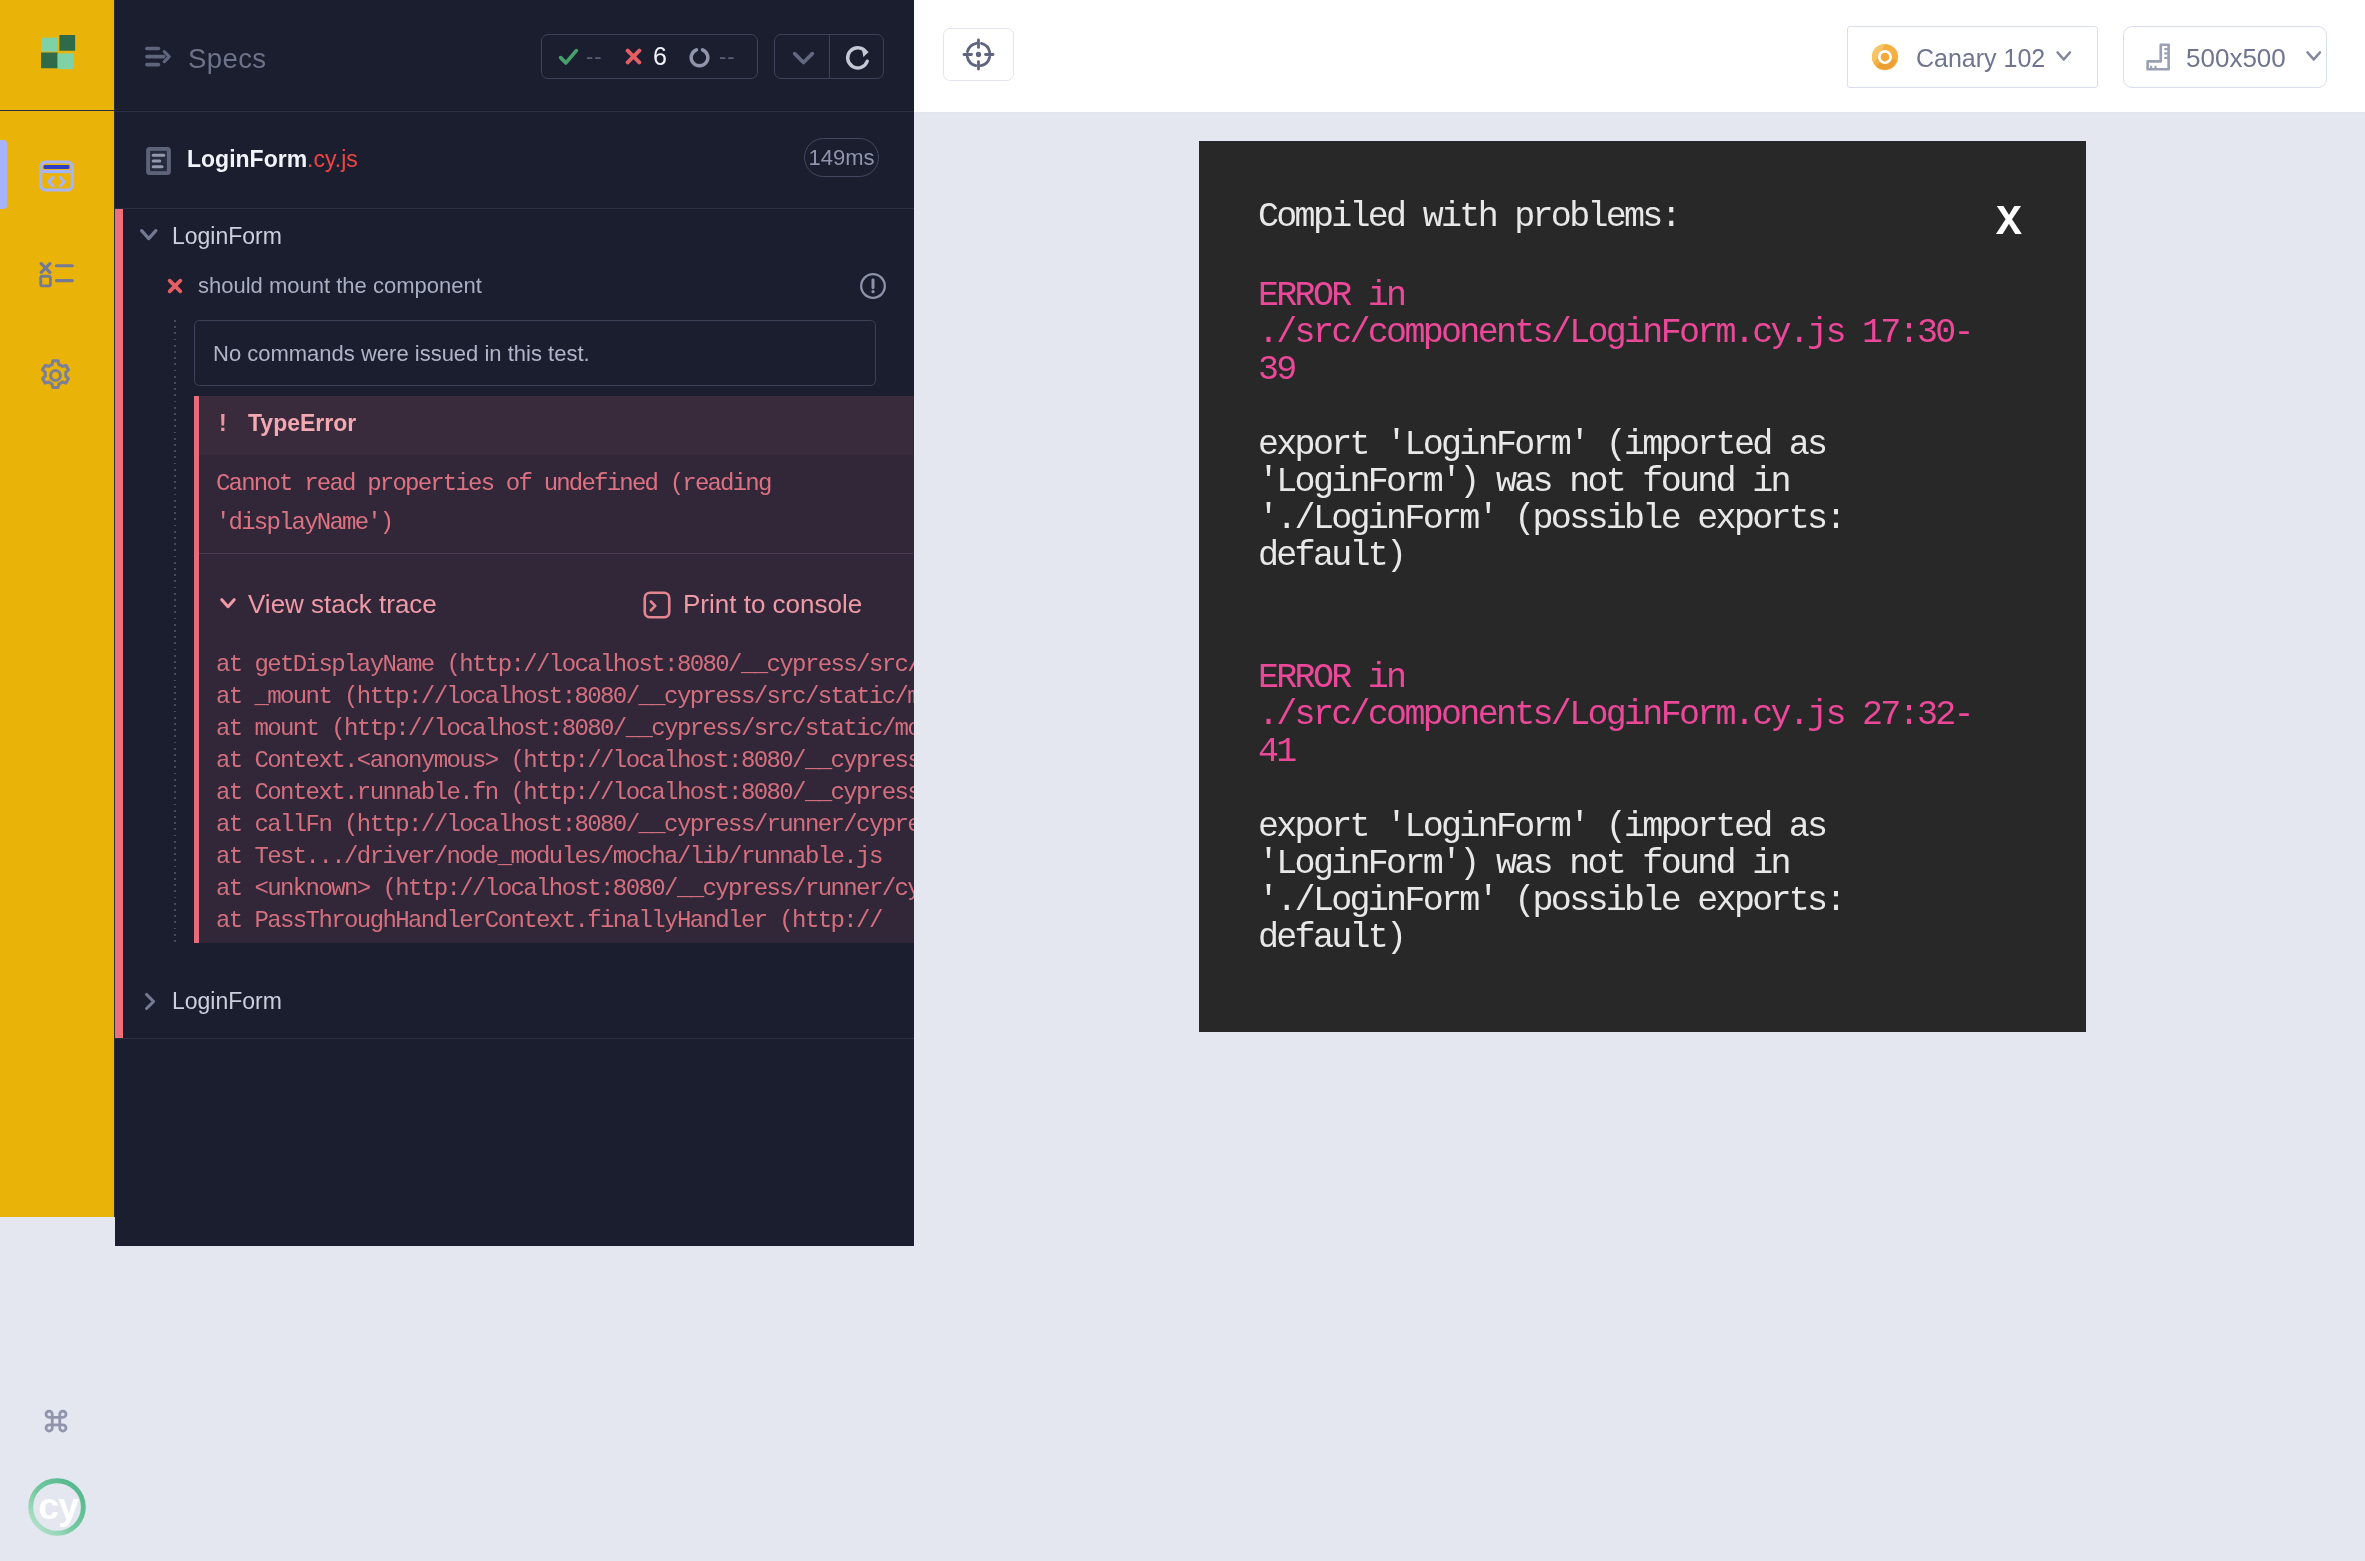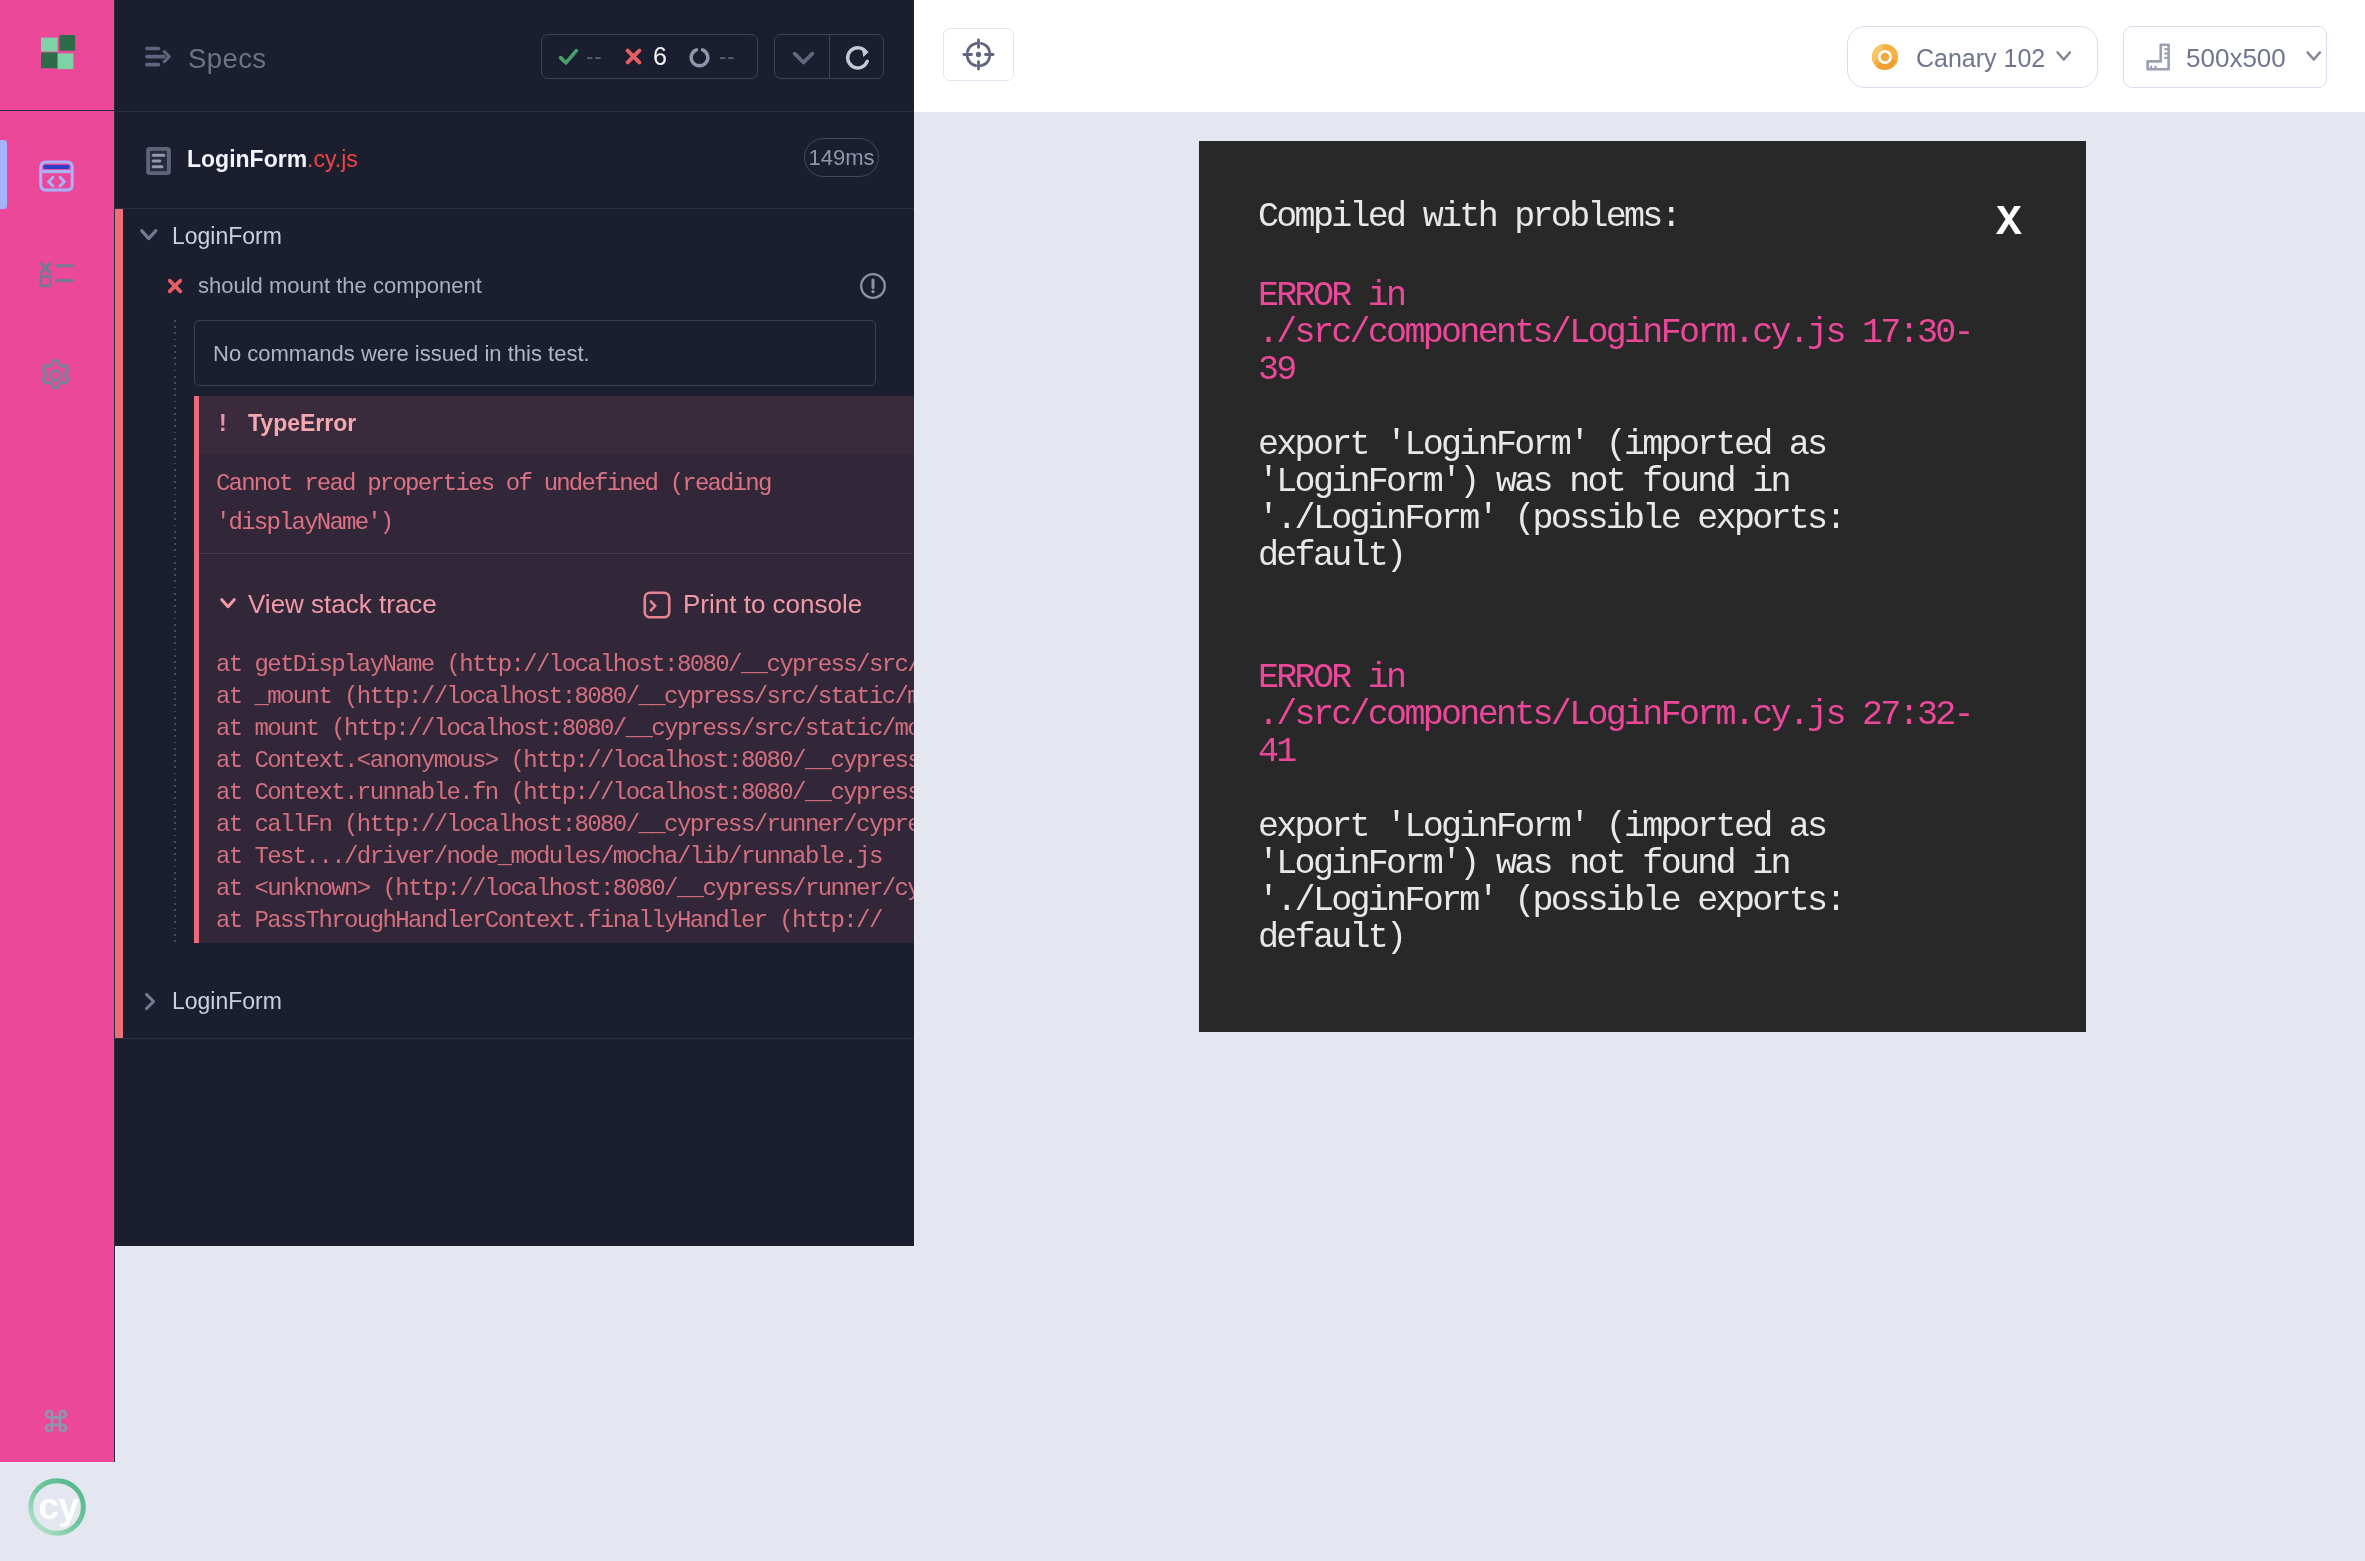--- a/index.html
+++ b/index.html
@@ -1,19 +1,19 @@
 <!DOCTYPE html>
 <html style="font-size:14px"><head>
 <meta charset="utf-8">
 <style>
   * { margin:0; padding:0; box-sizing:border-box; }
   html,body { width:2366px; height:1562px; overflow:hidden; background:#e4e6f0; font-family:"Liberation Sans",sans-serif; }
   .abs { position:absolute; }
   
-  #sidebar { position:absolute; left:0; top:0; width:115px; height:1462px; background:#ec4899; border-right:0.9px solid #2a2e41; }
+  #sidebar { position:absolute; left:0; top:0; width:115px; height:1217px; background:#eab308; border-right:0.9px solid #2a2e41; }
   #sidebar .hdiv { position:absolute; left:0; top:110px; width:115px; height:0.9px; background:#2a2e41; }
   #navpill { position:absolute; left:0px; top:140px; width:7px; height:69px; background:#a5b3fb; border-radius:0 3.5px 3.5px 0; }
   
   #panel { position:absolute; left:115px; top:0; width:799px; height:1246px; background:#1b1e2e; }
   #panel .hdr-div { position:absolute; left:0; top:111px; width:799px; height:0.9px; background:#2a2e41; }
   .specs-title { position:absolute; left:73px; top:43px; font-size:27.5px; color:#6d7289; letter-spacing:0.4px; }
   .statbox { position:absolute; left:426px; top:34px; width:217px; height:45px; border:0.9px solid #3b4157; border-radius:7px; }
   .btnbox  { position:absolute; left:659px; top:34px; width:110px; height:45px; border:0.9px solid #3b4157; border-radius:7px; }
   .btnbox .mid { position:absolute; left:54px; top:0; width:0.9px; height:43px; background:#3b4157; }
   .stat-t { position:absolute; top:0; height:43px; line-height:43px; }
@@ -40,21 +40,21 @@
   .errblk .bang { position:absolute; left:25px; top:14px; font-size:23px; font-weight:bold; color:#f0939f; }
   .errblk .ename { position:absolute; left:54px; top:14px; font-size:23px; font-weight:bold; color:#f4a9b2; }
   .errmsg { position:absolute; left:22px; top:68px; width:586px; font-family:"Liberation Mono",monospace; font-size:24px; letter-spacing:-1.8px; line-height:39px; color:#dd7282; }
   .errdiv { position:absolute; left:5.3px; top:157px; width:714px; height:0.9px; background:#4a3950; }
   .vst { position:absolute; left:54px; top:193px; font-size:26px; color:#ef9aa5; }
   .ptc { position:absolute; left:489px; top:193px; font-size:26px; color:#ef9aa5; }
   .stack { position:absolute; left:22px; top:253px; font-family:"Liberation Mono",monospace; font-size:24px; letter-spacing:-1.6px; line-height:32px; color:#d4707e; white-space:pre; }
   
   #rheader { position:absolute; left:914px; top:0; width:1452px; height:113px; background:#ffffff; border-bottom:0.9px solid #e2e4ee; }
   .xbtn { position:absolute; left:29px; top:28px; width:71px; height:53px; border:0.9px solid #e3e5f0; border-radius:7px; }
-  .canarybtn { position:absolute; left:933px; top:26px; width:251px; height:62px; border:0.9px solid #dadded; border-radius:18px; }
+  .canarybtn { position:absolute; left:933px; top:26px; width:251px; height:62px; border:0.9px solid #dadded; border-radius:3px; }
   .sizebtn { position:absolute; left:1209px; top:26px; width:204px; height:62px; border:0.9px solid #dadded; border-radius:9px; }
   .canarybtn .lbl { position:absolute; left:68px; top:17px; font-size:25px; color:#6f7590; }
   .sizebtn .lbl { position:absolute; left:62px; top:16px; font-size:26px; color:#6f7590; }
   
   #term { position:absolute; left:1199px; top:141px; width:887px; height:891px; background:#282829; }
   #term .inner { position:absolute; left:59px; top:58px; width:750px; font-family:"Liberation Mono",monospace; font-size:35px; letter-spacing:-2.7px; line-height:37px; color:#e8e8e8; overflow-wrap:break-word; }
   #term .red { color:#ec4899; }
   #term p { margin:0; }
   #term .m1 { margin-top:42px; }
   #term .m2 { margin-top:38px; }

